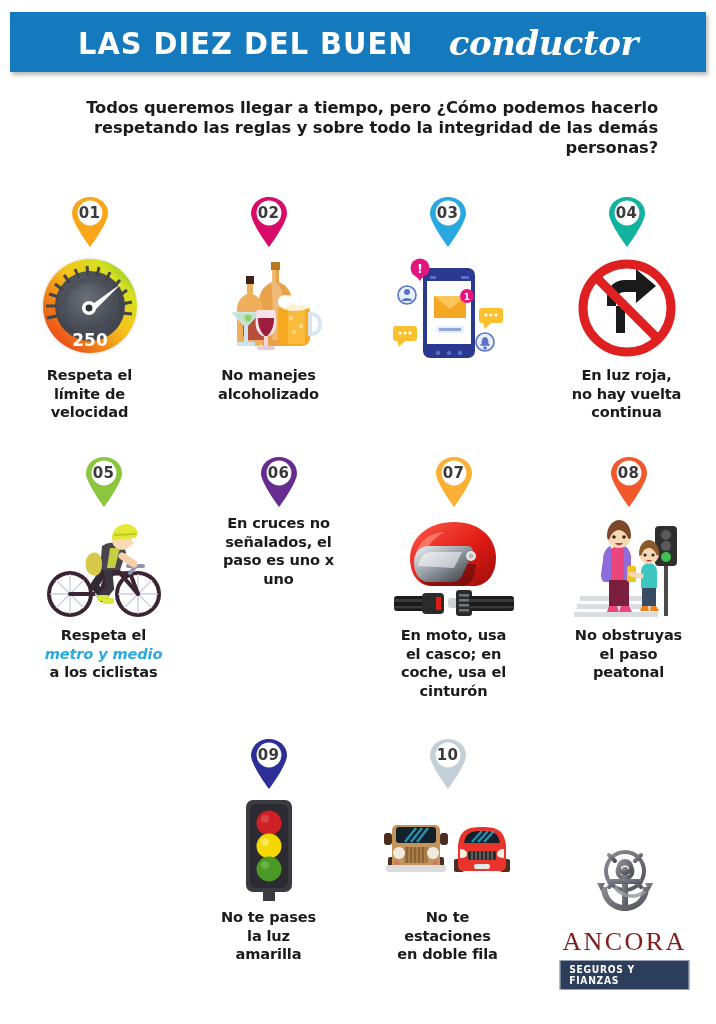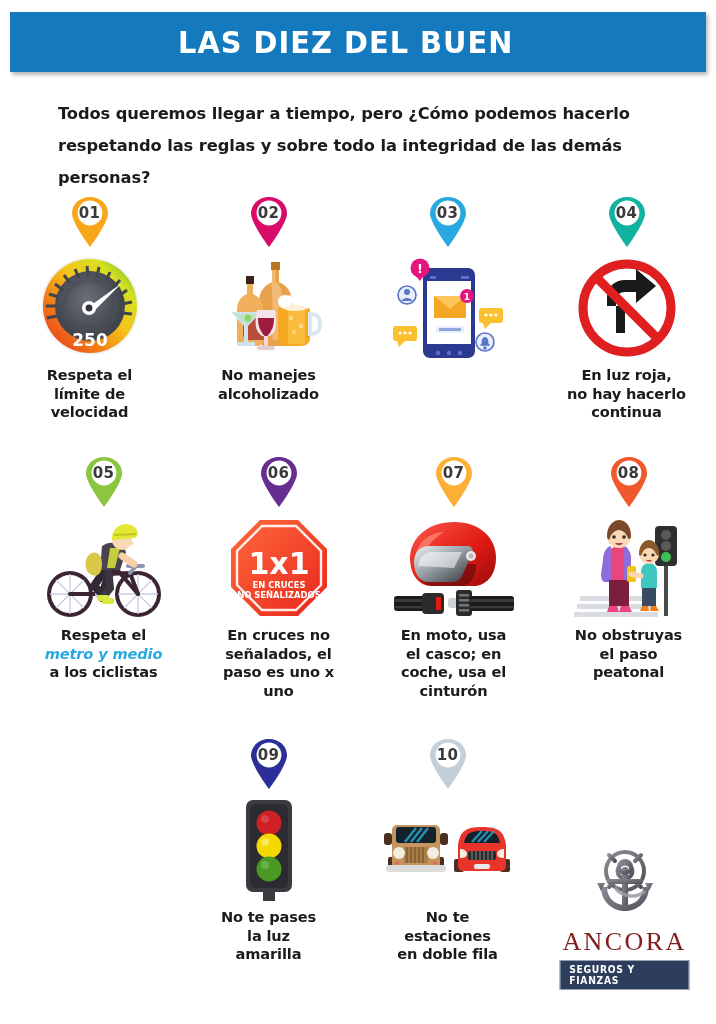--- a/index.html
+++ b/index.html
@@ -57,25 +57,25 @@
     position: relative;
     top: 1px;
   }
 
   
   .intro {
     position: absolute;
     left: 58px;
     top: 98px;
     width: 600px;
-    text-align: left;
+    text-align: right;
     color: #1b1b1b;
     font-size: 16.3px;
     font-weight: bold;
-    line-height: 32px;
+    line-height: 20px;
     font-family: "DejaVu Sans", sans-serif;
     letter-spacing: -0.1px;
   }
 
   
   .grid {
     position: absolute;
     left: 0;
     top: 196px;
     width: 716px;
@@ -180,20 +180,21 @@
   }
 </style>
 </head>
 <body>
 
 <div class="page">
 
   <div class="banner">
     <div class="banner-title">
       <span class="banner-main">LAS DIEZ DEL BUEN</span>
+      <span class="banner-script">conductor</span>
     </div>
   </div>
 
   <div class="intro">Todos queremos llegar a tiempo, pero ¿Cómo podemos hacerlo respetando las reglas y sobre todo la integridad de las demás personas?</div>
 
   <div class="grid">
 
     <div class="row row-1">
 
       <div class="cell">
@@ -364,21 +365,21 @@
         </div>
         <div class="art">
           <svg width="104" height="104" viewBox="0 0 104 104">
             <circle cx="52" cy="52" r="44" fill="none" stroke="#e02020" stroke-width="9"></circle>
             <path d="M42 78 l0 -27 l-9 0 l0 -9 c0 -10 8 -17 18 -17 l11 0 l0 -11 l20 17 l-20 17 l0 -11 l-11 0 c-5 0 -9 3 -9 8 l0 6 l9 0 l0 27 z" fill="#1a1a1a" transform="translate(-1,-1)"></path>
             <line x1="21" y1="21" x2="83" y2="83" stroke="#e02020" stroke-width="9" stroke-linecap="butt"></line>
           </svg>
         </div>
         <div class="caption">
           <span>En luz roja,</span><br>
-          <span>no hay hacerlo</span><br>
+          <span>no hay vuelta</span><br>
           <span>continua</span>
         </div>
       </div>
     </div>
 
     <div class="row row-2">
 
       <div class="cell">
         <div class="pin">
           <svg width="42" height="52" viewBox="0 0 42 52">
@@ -440,35 +441,20 @@
         </div>
       </div>
 
       <div class="cell">
         <div class="pin">
           <svg width="42" height="52" viewBox="0 0 42 52">
             <path d="M21 51 C21 51 3 27 3 17.5 C3 7.8 11.1 1 21 1 C30.9 1 39 7.8 39 17.5 C39 27 21 51 21 51 Z" fill="#662d91"></path>
             <circle cx="21" cy="17" r="12.4" fill="#ffffff"></circle>
           </svg>
           <div class="pin-num">06</div>
-        </div>
-        <div class="art">
-          <svg width="104" height="104" viewBox="0 0 104 104">
-            <defs>
-              <linearGradient id="stopg" x1="0" y1="0" x2="1" y2="1">
-                <stop offset="0%" stop-color="#ff6a3d"></stop>
-                <stop offset="100%" stop-color="#e8251b"></stop>
-              </linearGradient>
-            </defs>
-            <polygon points="33,4 71,4 100,33 100,71 71,100 33,100 4,71 4,33" fill="url(#stopg)"></polygon>
-            <polygon points="35,10 69,10 94,35 94,69 69,94 35,94 10,69 10,35" fill="none" stroke="#ffffff" stroke-width="2.4" opacity="0.9"></polygon>
-            <text x="52" y="58" text-anchor="middle" fill="#ffffff" font-family="DejaVu Sans, sans-serif" font-size="30" font-weight="bold">1x1</text>
-            <text x="52" y="72" text-anchor="middle" fill="#ffffff" font-family="DejaVu Sans, sans-serif" font-size="8.4" font-weight="bold">EN CRUCES</text>
-            <text x="52" y="82" text-anchor="middle" fill="#ffffff" font-family="DejaVu Sans, sans-serif" font-size="8.4" font-weight="bold">NO SEÑALIZADOS</text>
-          </svg>
         </div>
         <div class="caption">
           <span>En cruces no</span><br>
           <span>señalados, el</span><br>
           <span>paso es uno x</span><br>
           <span>uno</span>
         </div>
       </div>
 
       <div class="cell">

